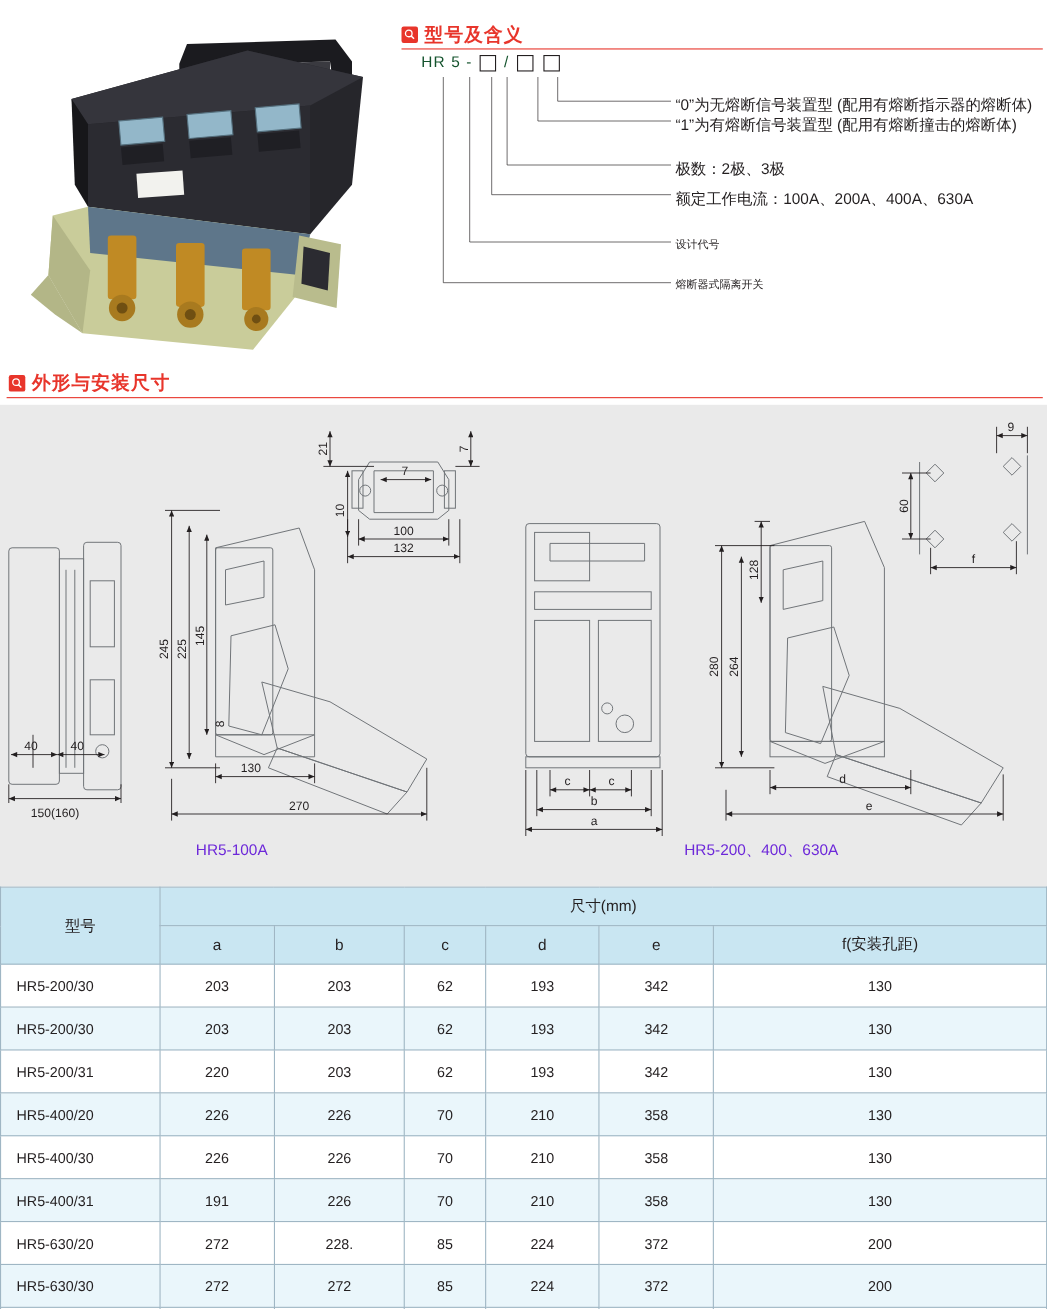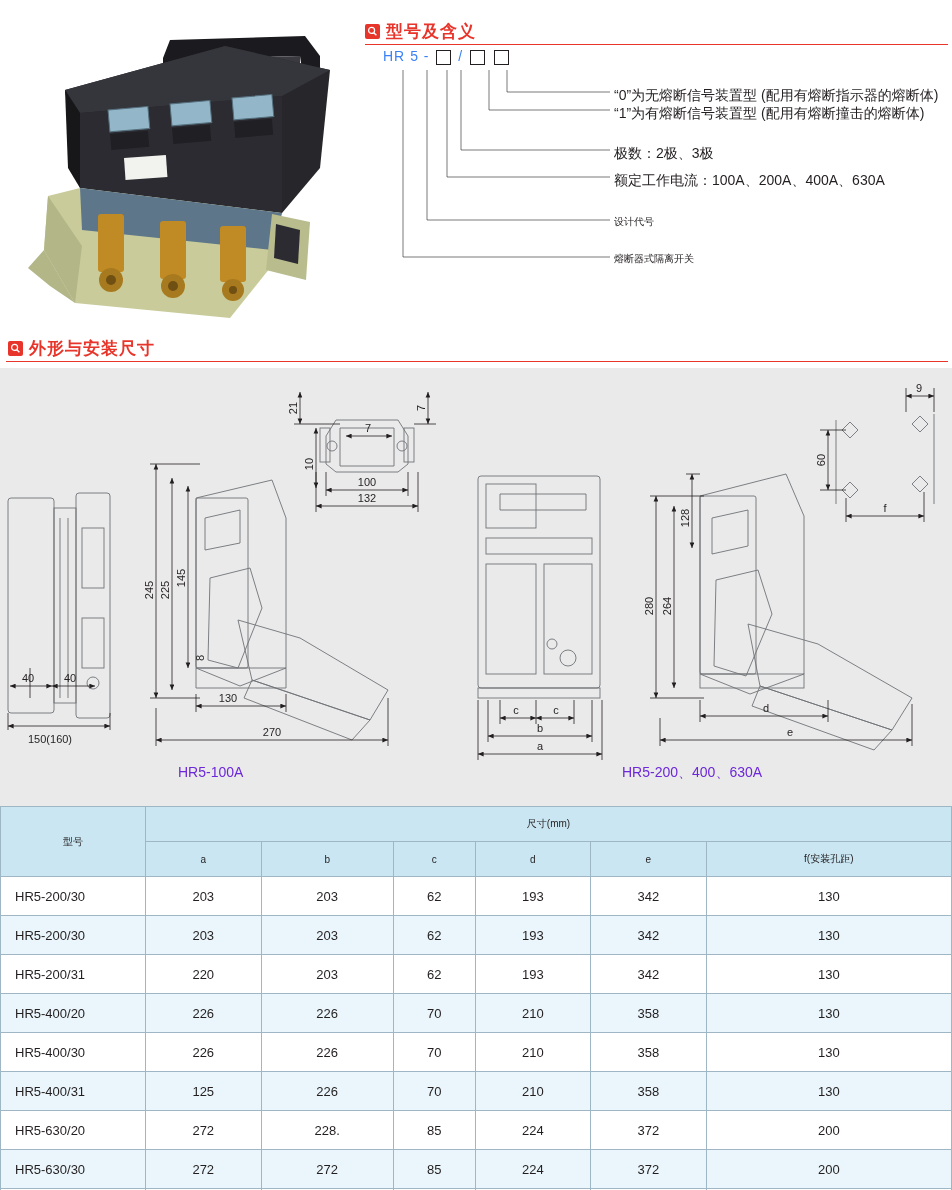--- a/index.html
+++ b/index.html
@@ -22,41 +22,41 @@
   }
   .sec-head .sq svg{display:block;margin:2px auto;}
   .sec-title{
     color:#e8352b;font-size:17px;font-weight:bold;letter-spacing:1px;
   }
 
   
   #model-section{position:absolute;left:365px;top:8px;width:580px;}
   #model-rule{position:absolute;left:365px;top:32px;width:583px;border-bottom:1.6px solid #e8352b;}
 
-  .model-code{position:absolute;left:383px;top:36px;font-size:14px;letter-spacing:1px;color:#3b82f6;}
+  .model-code{position:absolute;left:383px;top:36px;font-size:14px;letter-spacing:1px;color:#14532d;}
   .model-code .bx{display:inline-block;width:13px;height:13px;border:1px solid #231f20;vertical-align:middle;margin:0 2px;}
 
   .lines{position:absolute;left:365px;top:50px;width:585px;height:220px;}
 
   .note{position:absolute;font-size:14px;color:#231f20;white-space:nowrap;}
 
   
   #photo{position:absolute;left:20px;top:6px;width:330px;height:310px;}
 
   
   #dim-head{position:absolute;left:8px;top:325px;}
   #dim-rule{position:absolute;left:6px;top:349px;width:942px;border-bottom:1.6px solid #e8352b;}
 
   #dim-box{position:absolute;left:0;top:356px;width:952px;height:438px;background:#eaeaea;}
   .cap{position:absolute;font-size:14px;color:#6d28d9;white-space:nowrap;}
 
   
   #tbl{position:absolute;left:0;top:794px;width:952px;border-collapse:collapse;font-size:13px;}
   #tbl td,#tbl th{border:1px solid #9fb6c4;text-align:center;color:#231f20;font-weight:normal;}
-  #tbl thead th{background:#c9e6f2;height:32px;font-size:10px;}
+  #tbl thead th{background:#c9e6f2;height:32px;font-size:14px;}
   #tbl thead th.model{width:142px;}
   #tbl tbody td{height:36px;background:#fff;}
   #tbl tbody td.model-cell{text-align:left;padding-left:14px;}
   .r-even td{background:#eaf6fb !important;}
 
   svg{overflow:visible;}
   .dl{stroke:#231f20;stroke-width:0.8;fill:none;}
   .dthin{stroke:#231f20;stroke-width:0.6;fill:none;}
   .outline{stroke:#6f7377;stroke-width:0.9;fill:none;}
   .dimtxt{font-family:"Liberation Sans",sans-serif;font-size:11px;fill:#231f20;}
@@ -411,21 +411,21 @@
         <td class="model-cell">HR5-400/30</td>
         <td>226</td>
         <td>226</td>
         <td>70</td>
         <td>210</td>
         <td>358</td>
         <td>130</td>
       </tr>
       <tr class="r-even">
         <td class="model-cell">HR5-400/31</td>
-        <td>125</td>
+        <td>191</td>
         <td>226</td>
         <td>70</td>
         <td>210</td>
         <td>358</td>
         <td>130</td>
       </tr>
       <tr>
         <td class="model-cell">HR5-630/20</td>
         <td>272</td>
         <td>228.</td>

